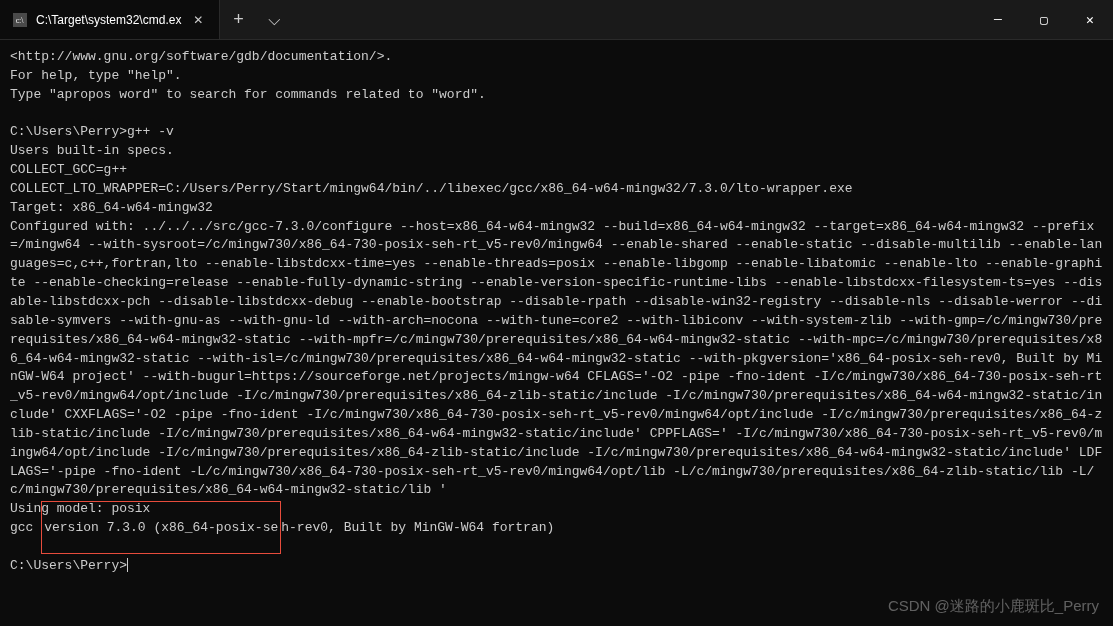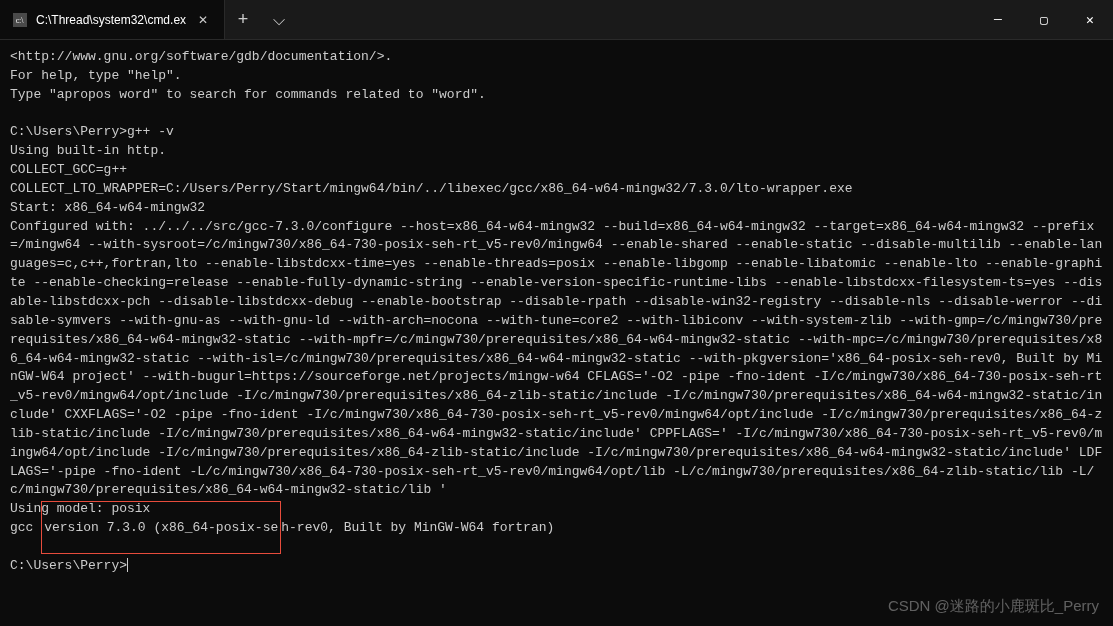--- a/index.html
+++ b/index.html
@@ -100,21 +100,21 @@
 <body>
 
 <div class="titlebar">
   <div class="tab">
     <span class="tab-icon">
       <svg class="cmd-icon-svg" viewBox="0 0 16 16">
           <rect x="0" y="0" width="16" height="16" fill="#4a4a4a"></rect>
           <text x="3" y="11" font-size="9" fill="#fff" font-family="Consolas">c:\</text>
         </svg>
     </span>
-    <span>C:\Thread\system32\cmd.ex</span>
+    <span>C:\Target\system32\cmd.ex</span>
     <span class="tab-close">
       <span>✕</span>
     </span>
   </div>
   <div class="newtab">
     <span>+</span>
   </div>
   <div class="dropdown">
     <span>⌵</span>
   </div>
@@ -129,23 +129,23 @@
       <span>✕</span>
     </div>
   </div>
 </div>
 
 <div class="terminal"><span>&lt;http://www.gnu.org/software/gdb/documentation/&gt;.</span>
 <span>For help, type "help".</span>
 <span>Type "apropos word" to search for commands related to "word".</span>
 <span></span>
 <span>C:\Users\Perry&gt;g++ -v</span>
-<span>Using built-in http.</span>
+<span>Users built-in specs.</span>
 <span>COLLECT_GCC=g++</span>
 <span>COLLECT_LTO_WRAPPER=C:/Users/Perry/Start/mingw64/bin/../libexec/gcc/x86_64-w64-mingw32/7.3.0/lto-wrapper.exe</span>
-<span>Start: x86_64-w64-mingw32</span>
+<span>Target: x86_64-w64-mingw32</span>
 <span>Configured with: ../../../src/gcc-7.3.0/configure --host=x86_64-w64-mingw32 --build=x86_64-w64-mingw32 --target=x86_64-w64-mingw32 --prefix=/mingw64 --with-sysroot=/c/mingw730/x86_64-730-posix-seh-rt_v5-rev0/mingw64 --enable-shared --enable-static --disable-multilib --enable-languages=c,c++,fortran,lto --enable-libstdcxx-time=yes --enable-threads=posix --enable-libgomp --enable-libatomic --enable-lto --enable-graphite --enable-checking=release --enable-fully-dynamic-string --enable-version-specific-runtime-libs --enable-libstdcxx-filesystem-ts=yes --disable-libstdcxx-pch --disable-libstdcxx-debug --enable-bootstrap --disable-rpath --disable-win32-registry --disable-nls --disable-werror --disable-symvers --with-gnu-as --with-gnu-ld --with-arch=nocona --with-tune=core2 --with-libiconv --with-system-zlib --with-gmp=/c/mingw730/prerequisites/x86_64-w64-mingw32-static --with-mpfr=/c/mingw730/prerequisites/x86_64-w64-mingw32-static --with-mpc=/c/mingw730/prerequisites/x86_64-w64-mingw32-static --with-isl=/c/mingw730/prerequisites/x86_64-w64-mingw32-static --with-pkgversion='x86_64-posix-seh-rev0, Built by MinGW-W64 project' --with-bugurl=https://sourceforge.net/projects/mingw-w64 CFLAGS='-O2 -pipe -fno-ident -I/c/mingw730/x86_64-730-posix-seh-rt_v5-rev0/mingw64/opt/include -I/c/mingw730/prerequisites/x86_64-zlib-static/include -I/c/mingw730/prerequisites/x86_64-w64-mingw32-static/include' CXXFLAGS='-O2 -pipe -fno-ident -I/c/mingw730/x86_64-730-posix-seh-rt_v5-rev0/mingw64/opt/include -I/c/mingw730/prerequisites/x86_64-zlib-static/include -I/c/mingw730/prerequisites/x86_64-w64-mingw32-static/include' CPPFLAGS=' -I/c/mingw730/x86_64-730-posix-seh-rt_v5-rev0/mingw64/opt/include -I/c/mingw730/prerequisites/x86_64-zlib-static/include -I/c/mingw730/prerequisites/x86_64-w64-mingw32-static/include' LDFLAGS='-pipe -fno-ident -L/c/mingw730/x86_64-730-posix-seh-rt_v5-rev0/mingw64/opt/lib -L/c/mingw730/prerequisites/x86_64-zlib-static/lib -L/c/mingw730/prerequisites/x86_64-w64-mingw32-static/lib '</span>
 <span>Using model: posix</span>
 <span><span>gcc </span><span class="highlight-box">version 7.3.0 (x86_64-posix-se</span><span>h-rev0, Built by MinGW-W64 fortran)</span></span>
 
 <span>C:\Users\Perry&gt;</span><span class="cursor"></span></div>
 
 <div class="watermark">CSDN @迷路的小鹿斑比_Perry</div>
 
 </body></html>

